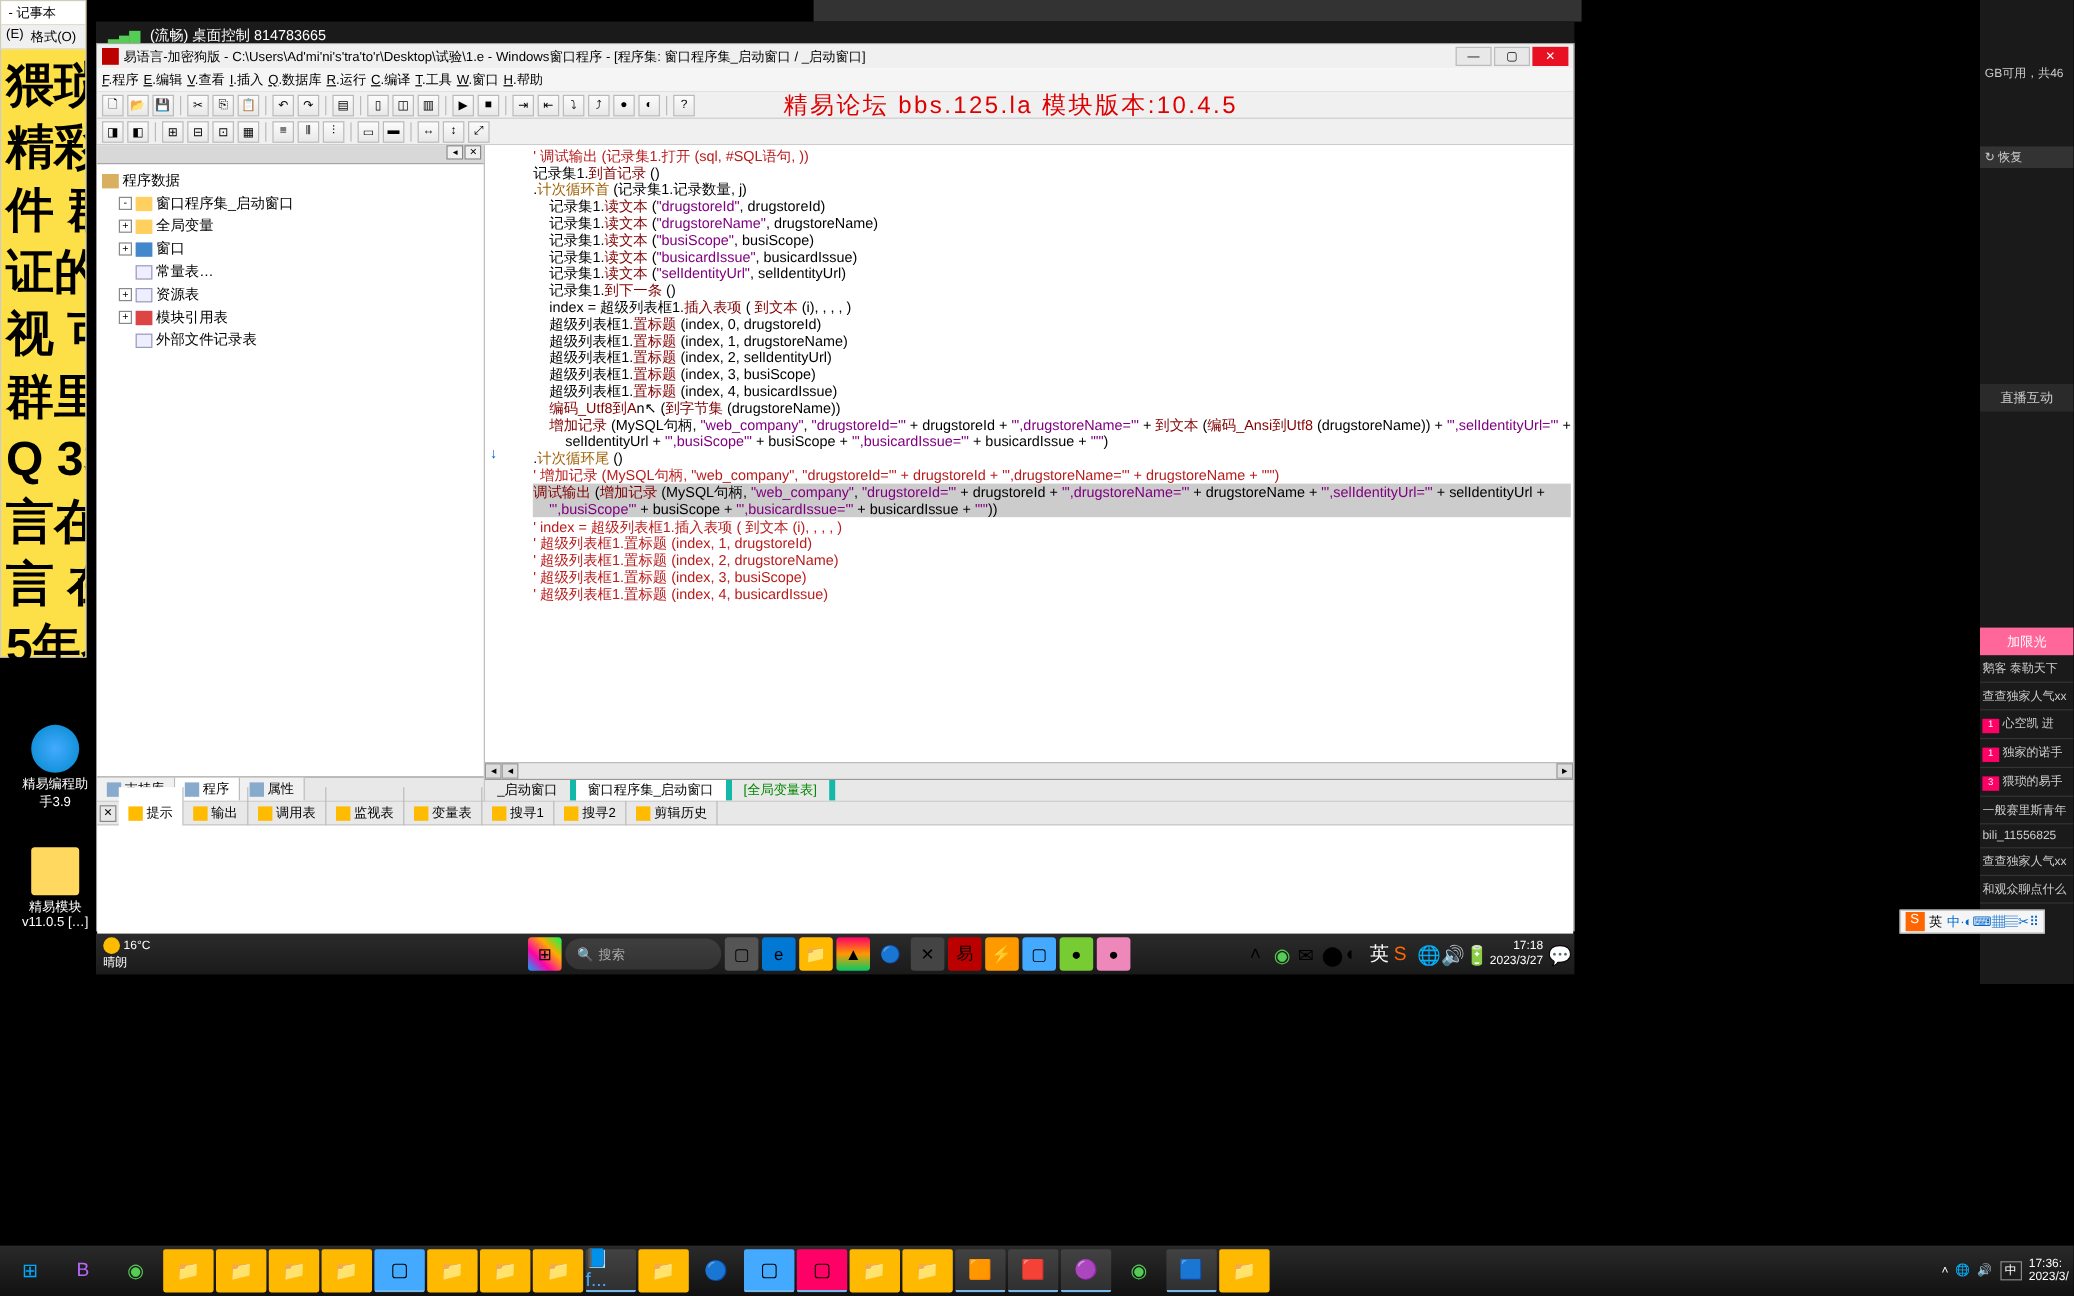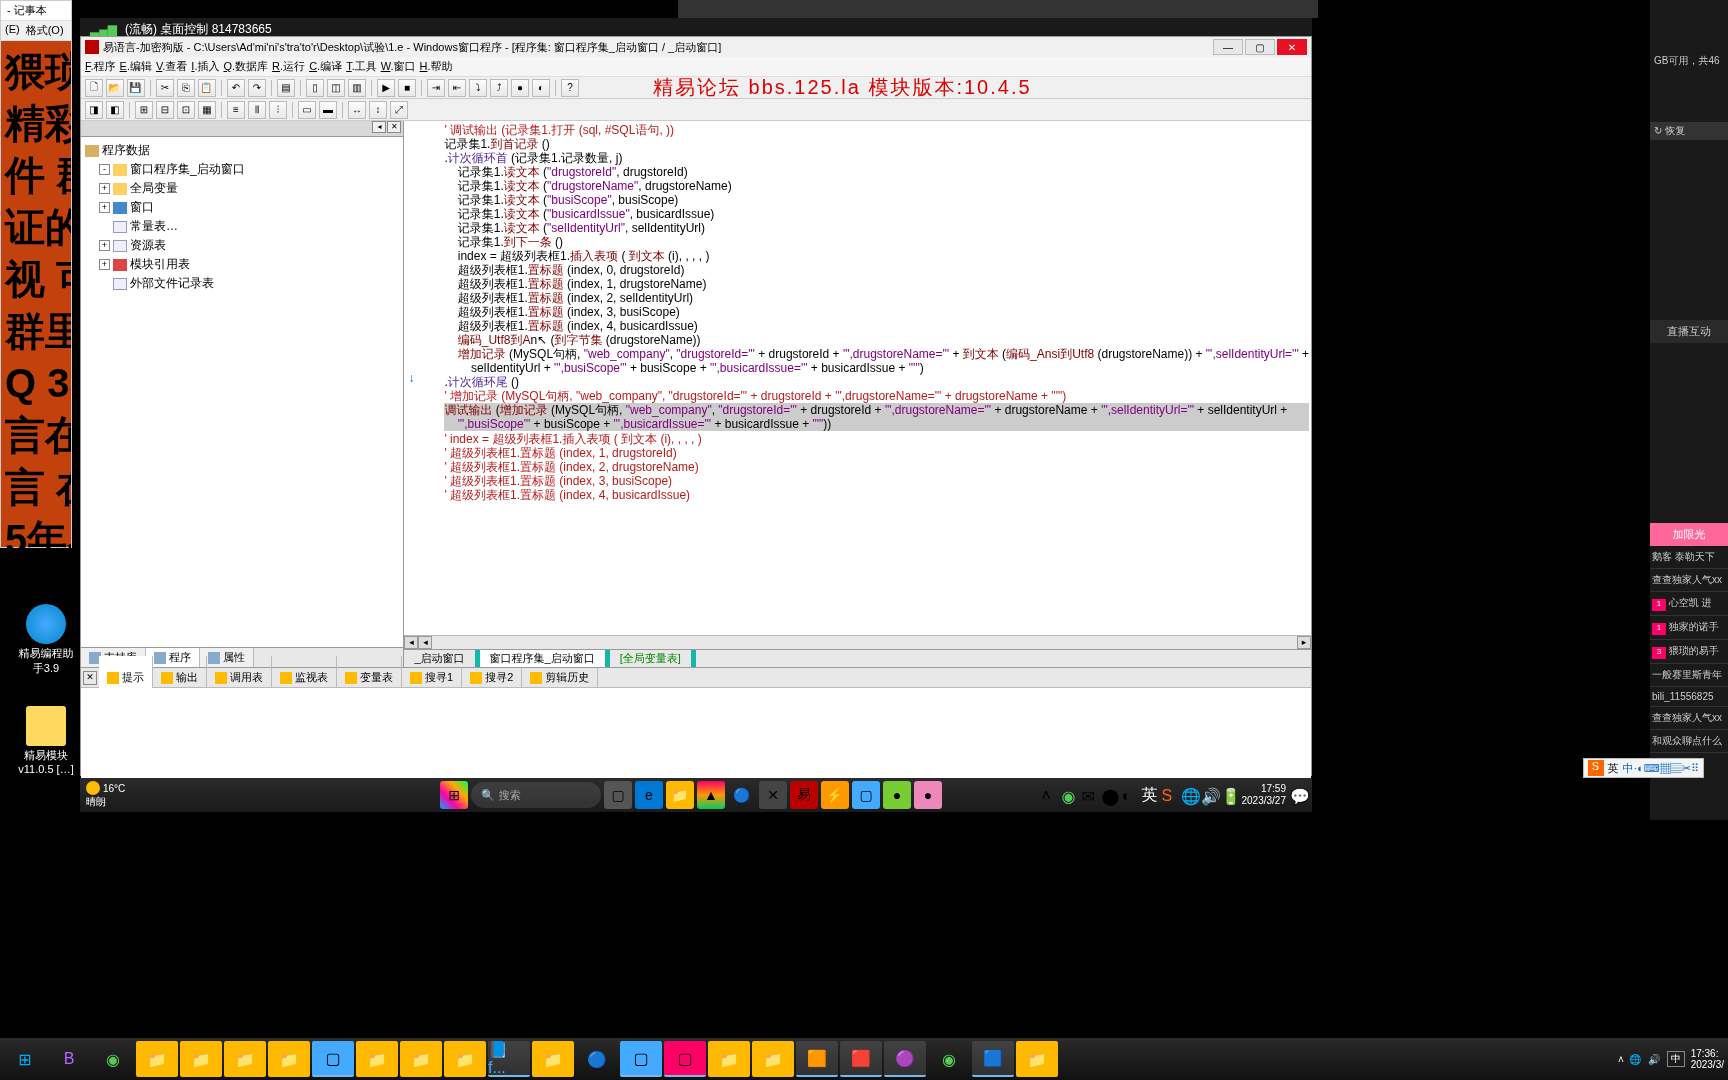--- a/index.html
+++ b/index.html
@@ -1,19 +1,19 @@
 <!DOCTYPE html>
 <html><head>
 <meta charset="utf-8">
 <style>
 * { margin: 0; padding: 0; box-sizing: border-box; font-family: "Microsoft YaHei", SimSun, sans-serif; }
 body { width: 1728px; height: 1080px; background: #000; overflow: hidden; position: relative; }
 
 
-.notepad { position: absolute; left: 0; top: 0; width: 72px; height: 548px; background: #c2410c; border: 1px solid #ccc; }
+.notepad { position: absolute; left: 0; top: 0; width: 72px; height: 548px; background: #fde047; border: 1px solid #ccc; }
 .notepad-title { background: #fff; font-size: 11px; padding: 2px 6px; border-bottom: 1px solid #ddd; }
 .notepad-menu { background: #f0f0f0; font-size: 11px; padding: 2px 4px; border-bottom: 1px solid #ddd; display: flex; gap: 6px; }
 .notepad-text { padding: 4px; font-size: 40px; line-height: 1.3; font-weight: bold; overflow: hidden; white-space: nowrap; }
 
 
 .remote-bar { position: absolute; left: 80px; top: 18px; width: 1232px; height: 22px; background: #1a1a1a; color: #fff; font-size: 12px; display: flex; align-items: center; padding: 0 10px; }
 .remote-bar .signal { color: #5c5; margin-right: 8px; }
 .remote-close { position: absolute; right: 12px; top: 20px; width: 28px; height: 18px; background: #333; color: #fff; text-align: center; font-size: 11px; line-height: 18px; }
 
 
@@ -53,21 +53,21 @@
 .side-tabs { height: 20px; background: #e8e8e8; border-top: 1px solid #999; display: flex; font-size: 11px; }
 .side-tab { padding: 2px 8px; border-right: 1px solid #bbb; background: #f0f0f0; display: flex; align-items: center; gap: 3px; }
 .side-tab.active { background: #fff; }
 .sti { width: 12px; height: 12px; }
 
 .editor { flex: 1; display: flex; flex-direction: column; background: #fff; position: relative; }
 .gutter-arrow { position: absolute; left: 4px; top: 250px; color: #06c; font-size: 12px; }
 .code { flex: 1; font-family: SimSun, "Courier New", monospace; font-size: 12px; padding: 2px 2px 2px 40px; overflow: auto; line-height: 14px; white-space: pre; }
 .code .c { color: #b91c1c; }
 .code .r { color: #800000; }
-.code .blue { color: #4c1d95; }
+.code .blue { color: #a16207; }
 .code .s { color: #800080; }
 .code .hl { background: #ccc; display: inline-block; width: 100%; }
 .hscroll { height: 14px; background: #e8e8e8; border-top: 1px solid #bbb; display: flex; }
 .hscroll .ar { width: 14px; border: 1px solid #999; background: #ddd; font-size: 9px; text-align: center; }
 .hscroll .trk { flex: 1; }
 
 .editor-tabs { height: 18px; background: #e8e8e8; border-top: 1px solid #999; display: flex; font-size: 11px; }
 .ed-tab { padding: 1px 10px; border-right: 5px solid #14b8a6; }
 .ed-tab.active { background: #fff; }
 .ed-tab.green { color: #080; }
@@ -392,21 +392,21 @@
     <span class="ti" style="color:#5c5">◉</span>
     <span class="ti">✉</span>
     <span class="ti">⬤</span>
     <span class="ti">◐</span>
     <span style="color:#fff">英</span>
     <span class="ti" style="color:#f60">S</span>
     <span class="ti">🌐</span>
     <span class="ti">🔊</span>
     <span class="ti">🔋</span>
     <div class="clock">
-      <div>17:59</div>
+      <div>17:18</div>
       <div>2023/3/27</div>
     </div>
     <span class="ti">💬</span>
   </div>
 </div>
 
 <div class="outer-taskbar">
   <span class="ot-ico" style="color:#0af">⊞</span>
   <span class="ot-ico" style="color:#b6f">B</span>
   <span class="ot-ico" style="color:#5c5">◉</span>

